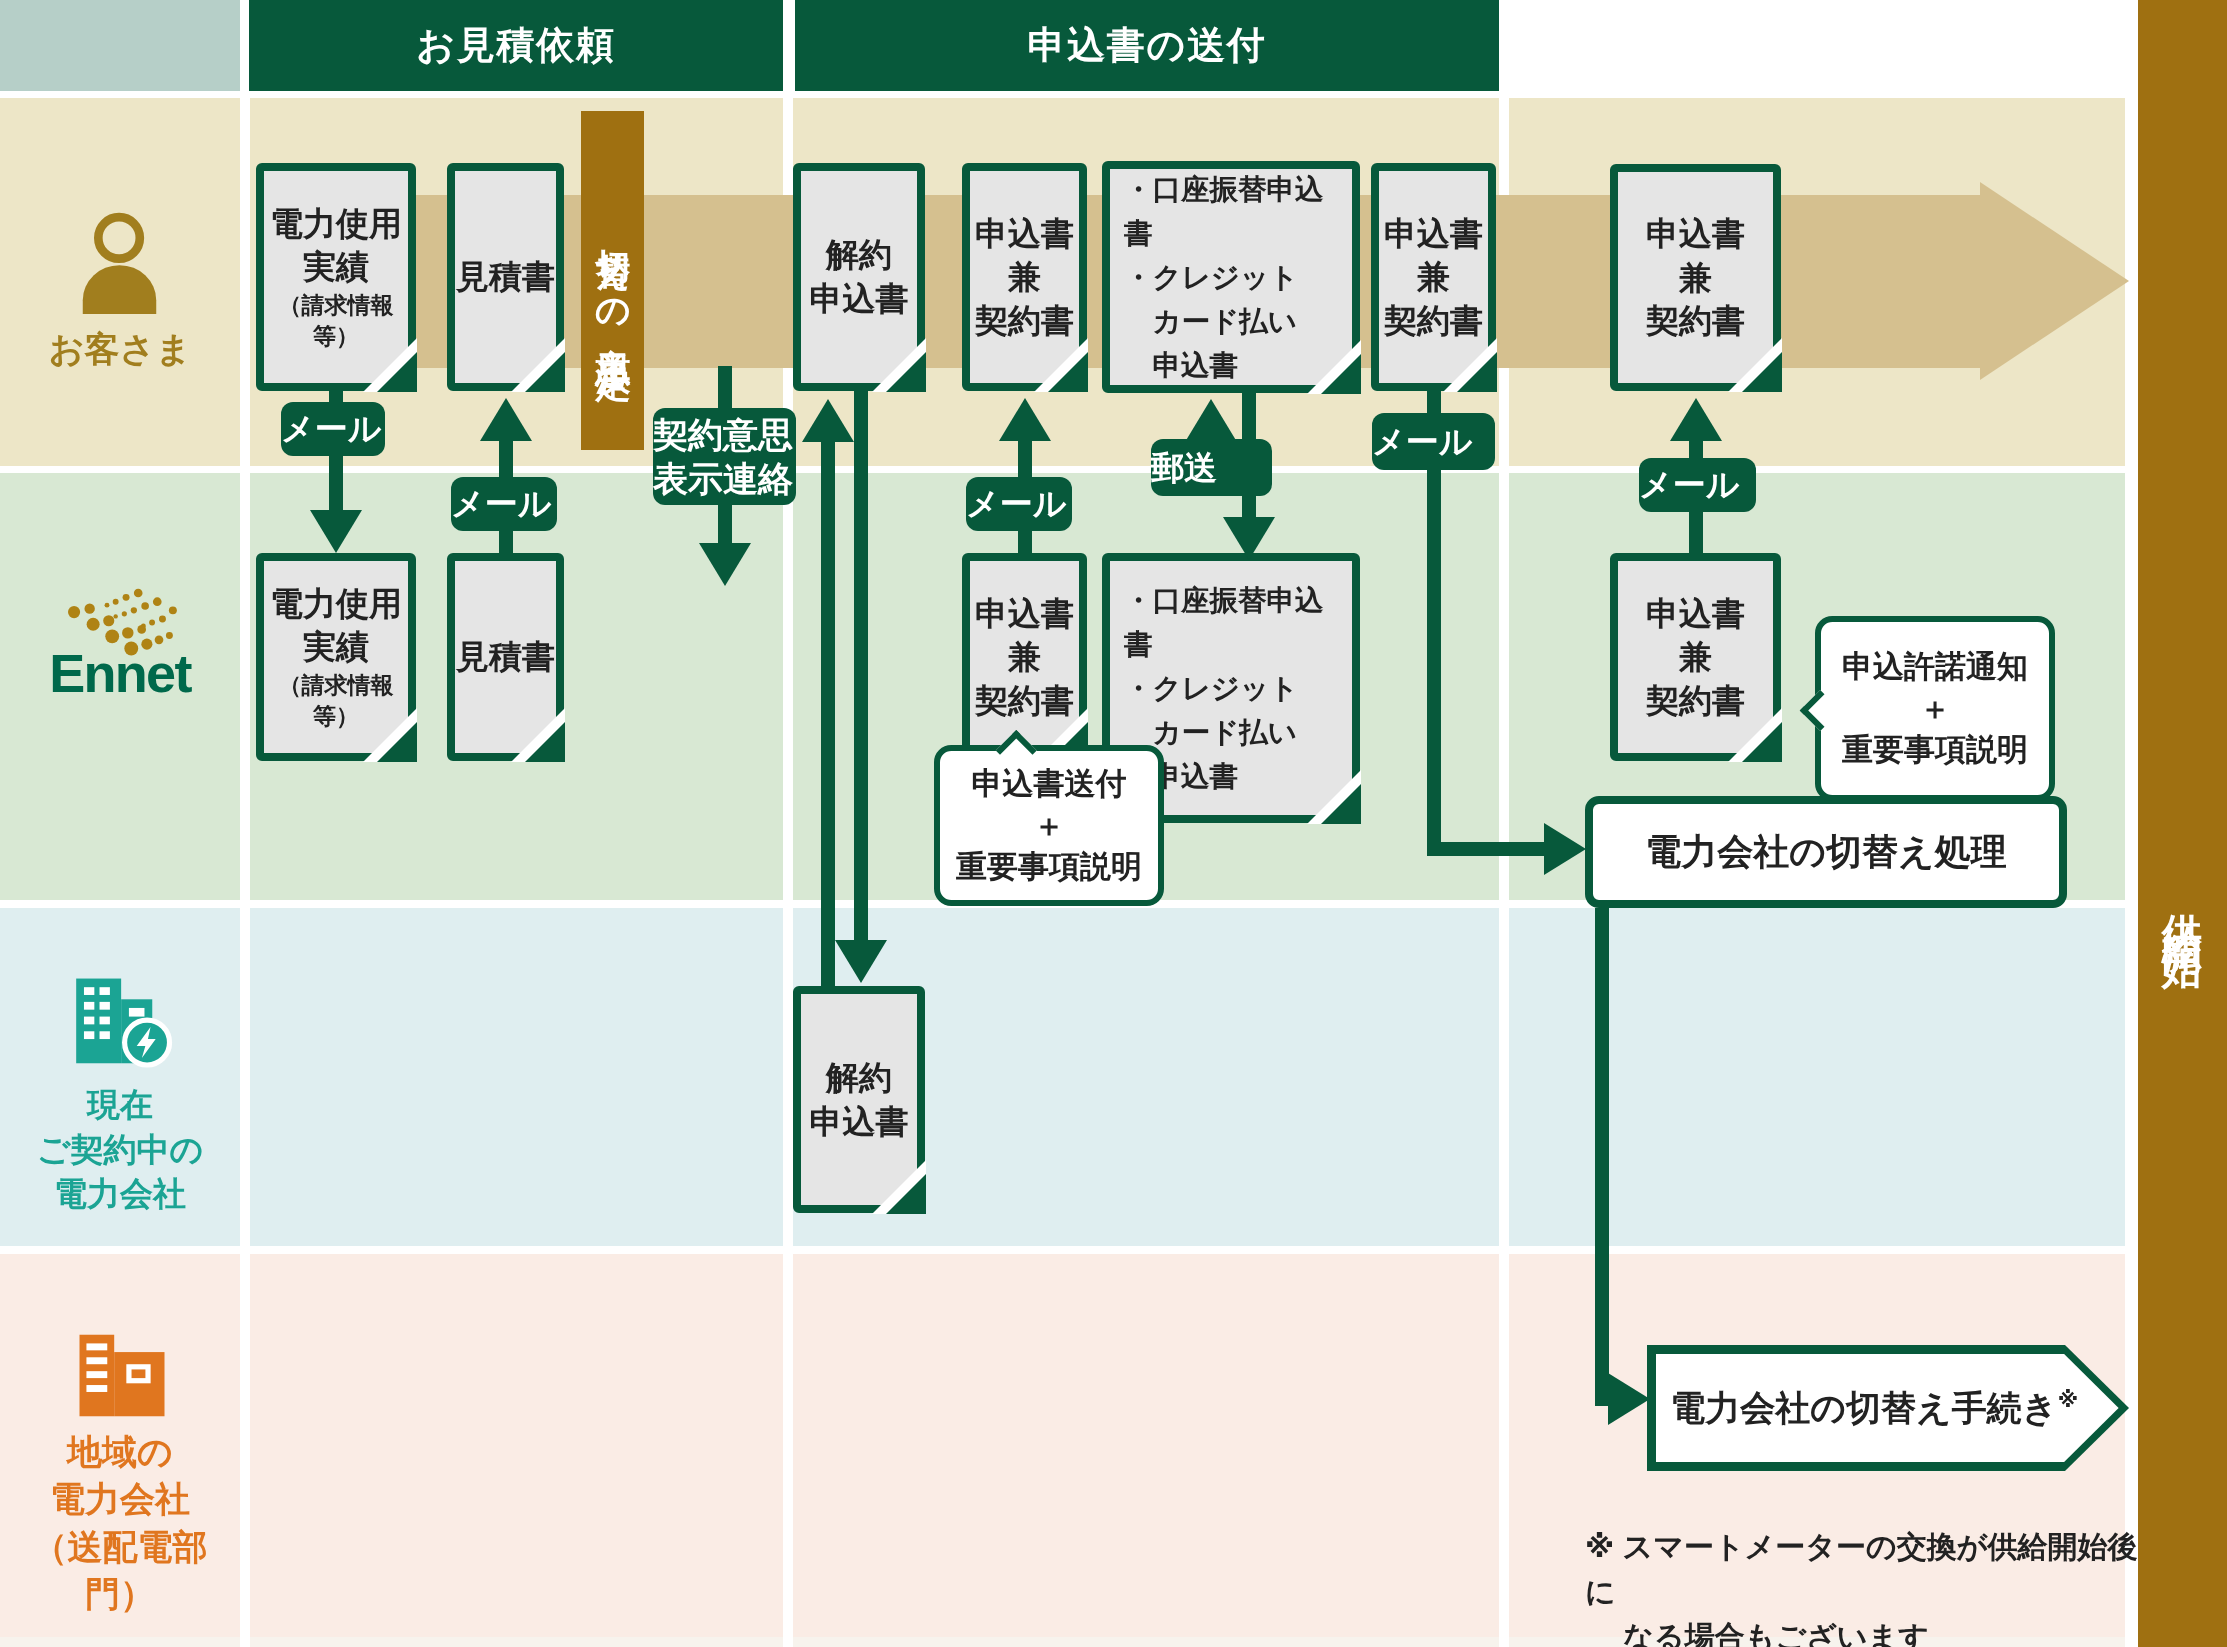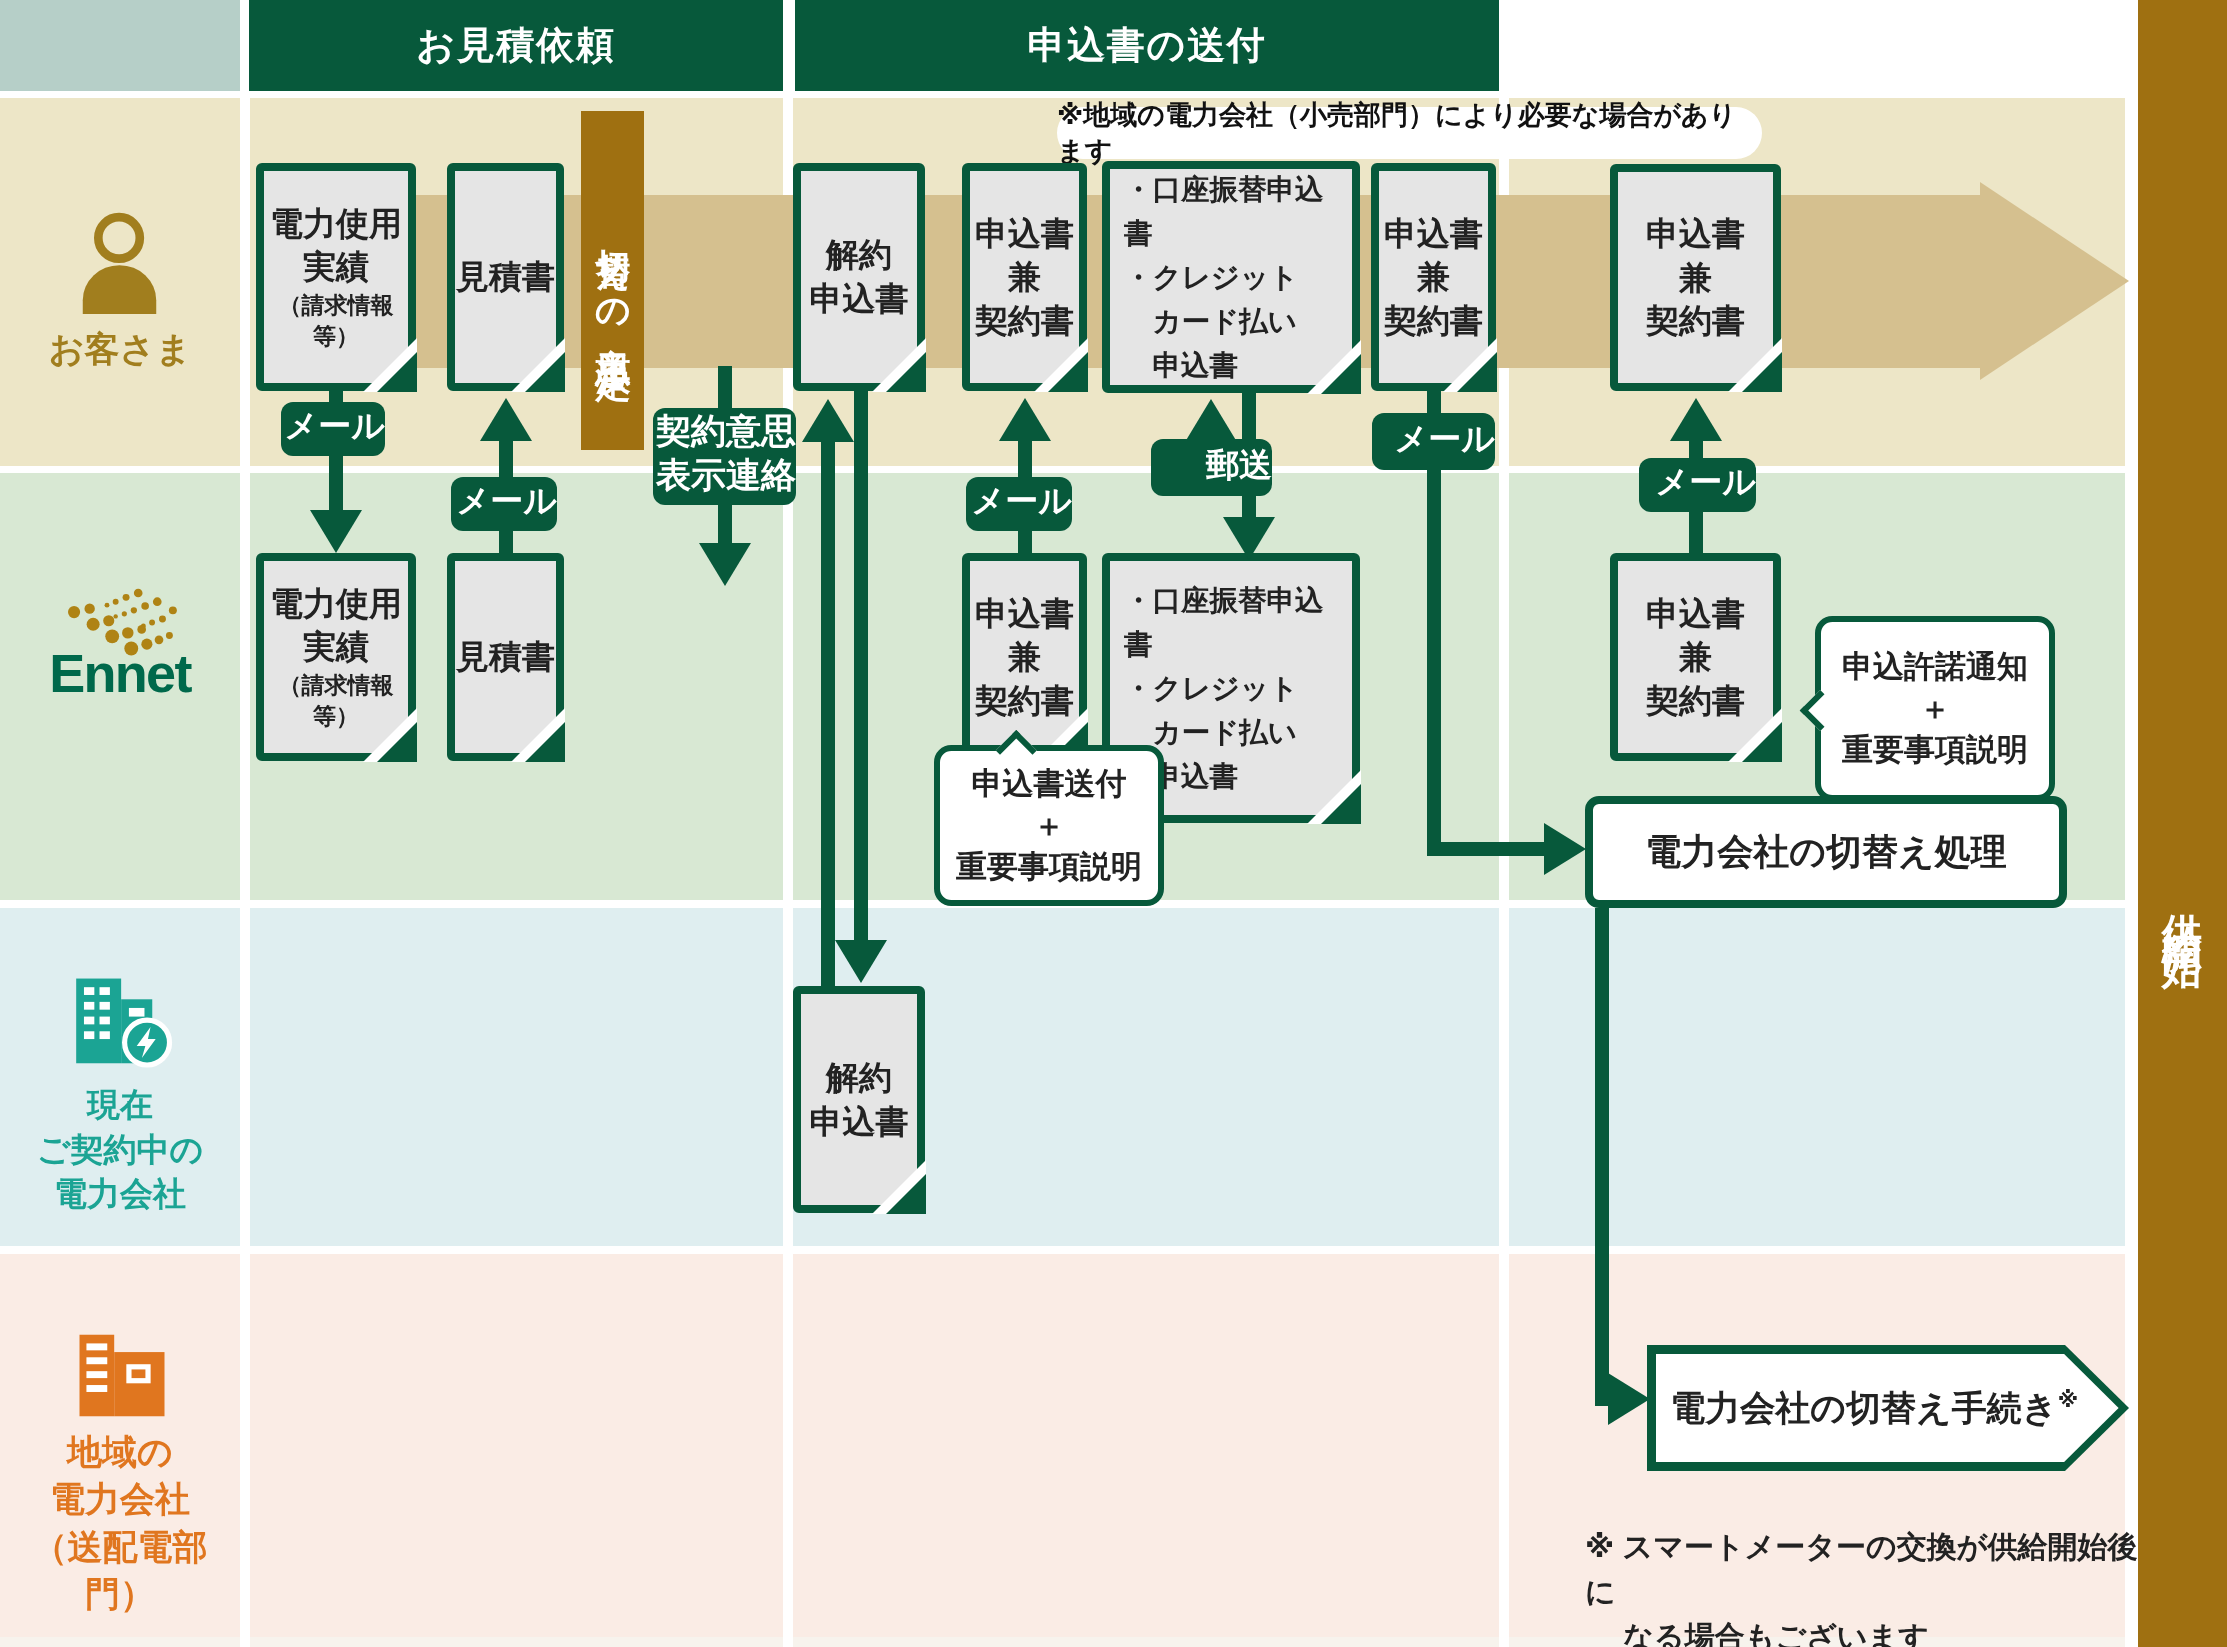--- a/index.html
+++ b/index.html
@@ -39,21 +39,21 @@
     display:flex;flex-direction:column;align-items:center;justify-content:center;box-sizing:border-box;}
   .doc .t{font-size:33px;font-weight:bold;text-align:center;line-height:1.32;color:#222;}
   .doc .sub{font-size:23px;font-weight:bold;text-align:center;color:#222;margin-top:1.7px;}
   .doc.listy{align-items:flex-start;padding-left:14px;padding-right:8.6px;}
   .doc.listy .t{font-size:28.5px;text-align:left;line-height:1.55;}
   .doc::before{content:"";position:absolute;right:-8.6px;bottom:-8.6px;width:0;height:0;
     border-left:54px solid transparent;border-bottom:54px solid #fff;}
   .doc::after{content:"";position:absolute;right:-8.6px;bottom:-8.6px;width:0;height:0;
     border-left:40px solid transparent;border-bottom:40px solid var(--g);}
   
-  .badge{position:absolute;background:var(--g);border-radius:12px;display:flex;align-items:center;justify-content:flex-end;z-index:5;font-family:Liberation Mono, monospace;}
+  .badge{position:absolute;background:var(--g);border-radius:12px;display:flex;align-items:center;justify-content:flex-start;z-index:5;}
   .badge span{color:#fff;font-weight:bold;font-size:33px;text-align:center;line-height:1.25;}
   
   .bubble{position:absolute;background:#fff;border:6px solid var(--g);border-radius:17.3px;
     display:flex;align-items:center;justify-content:center;z-index:6;}
   .bubble span{font-size:31px;font-weight:bold;text-align:center;line-height:1.35;color:#222;}
   .tail{position:absolute;width:22.5px;height:22.5px;background:#fff;transform:rotate(45deg);}
   .tail.up{border-left:6px solid var(--g);border-top:6px solid var(--g);top:-14.7px;}
   .tail.left{border-left:6px solid var(--g);border-bottom:6px solid var(--g);left:-14.7px;}
   
   .procbox{position:absolute;background:#fff;border:8.6px solid var(--g);border-radius:14px;
@@ -104,23 +104,20 @@
   <div class="bigarrow-head"></div>
 
   <div class="goldbar">
     <span>供給開始</span>
   </div>
 
   <div class="vbanner" style="left:581px;top:111px;width:63px;height:339px;">
     <span>切替えの意思決定</span>
   </div>
 
-  <div class="pill" style="left:1057px;top:107px;width:705px;height:52px;">
-    <span>※地域の電力会社（小売部門）により必要な場合があります</span>
-  </div>
 
   <div class="vline" style="left:329px;top:389px;height:14.7px;"></div>
   <div class="vline" style="left:329px;top:456px;height:54px;"></div>
   <div class="arr-down" style="left:310px;top:510px;"></div>
 
   <div class="arr-up" style="left:480px;top:398px;"></div>
   <div class="vline" style="left:499px;top:439px;height:38px;"></div>
   <div class="vline" style="left:499px;top:531px;height:24px;"></div>
 
   <div class="vline" style="left:718px;top:366px;height:42px;"></div>

